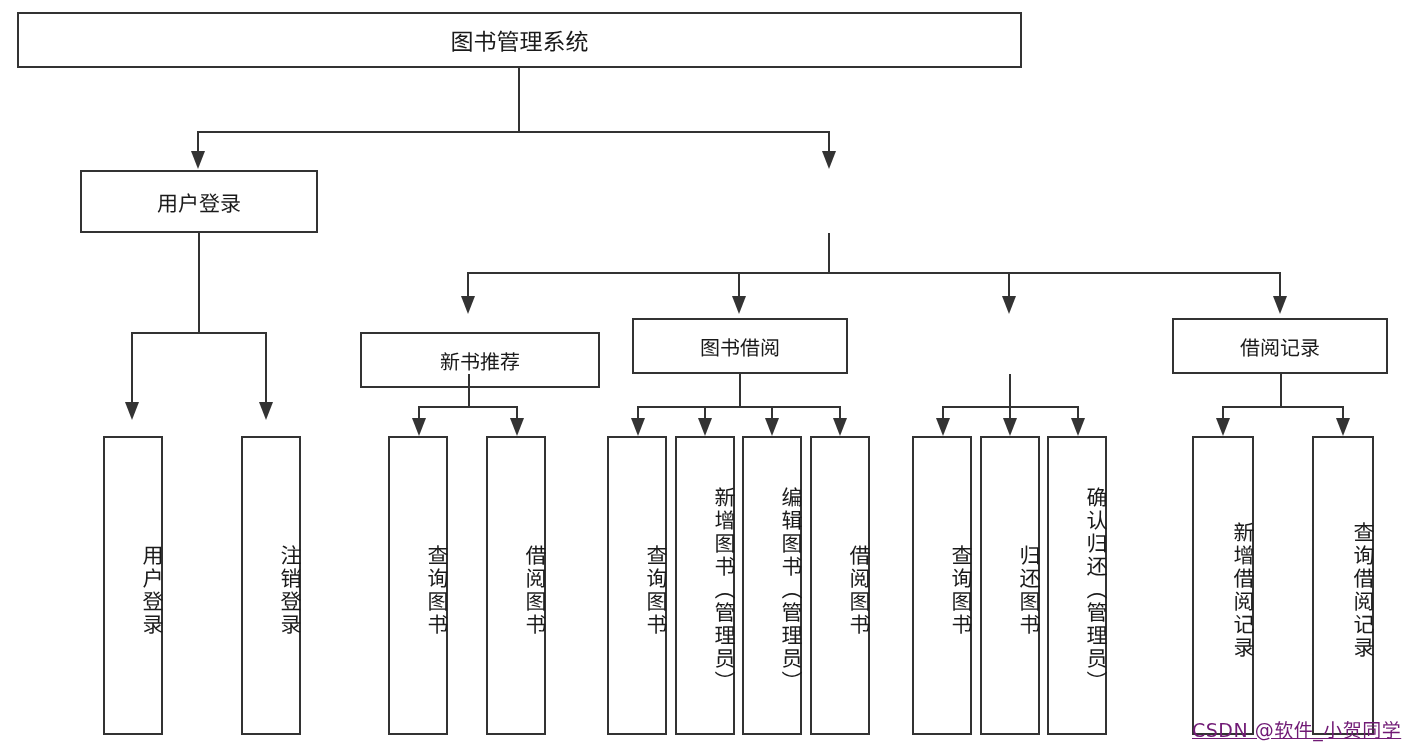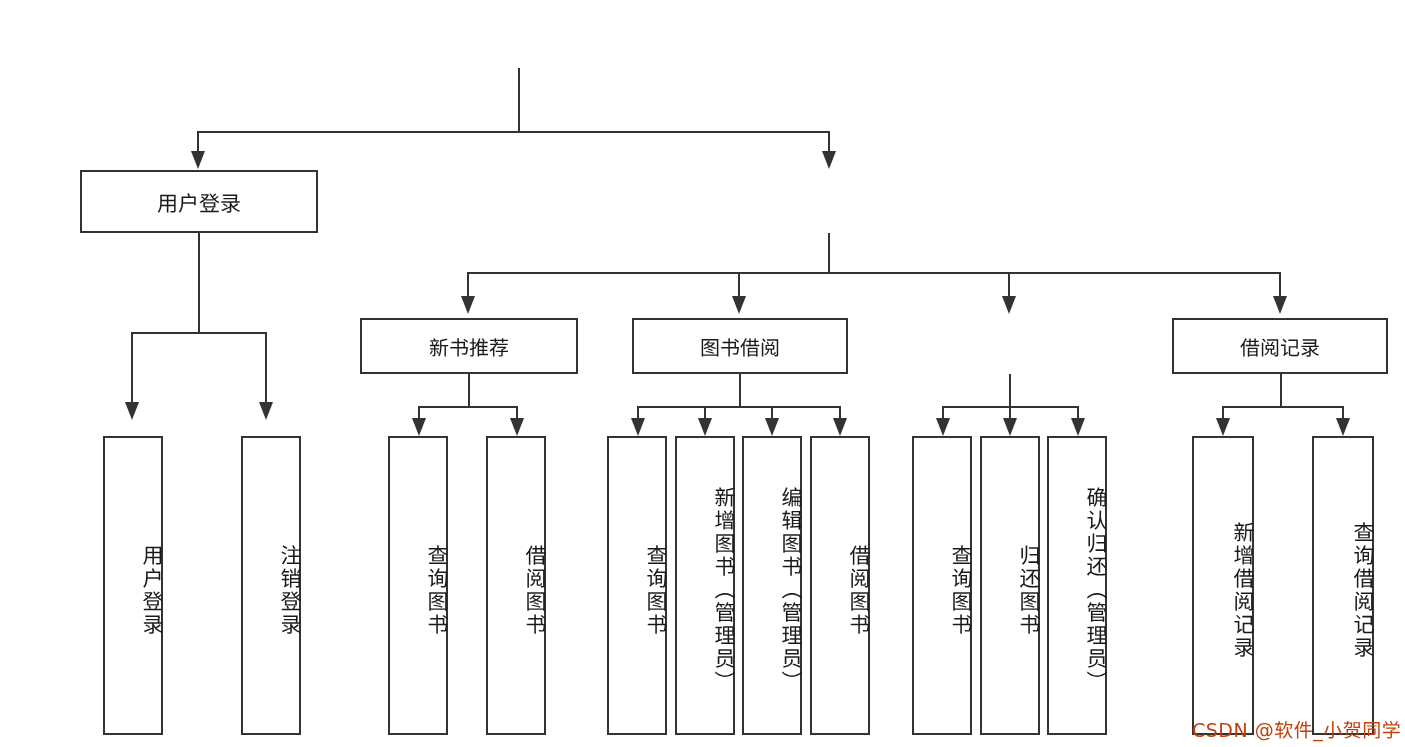--- a/index.html
+++ b/index.html
@@ -64,31 +64,35 @@
     width: 0;
     height: 0;
     border-left: 7px solid transparent;
     border-right: 7px solid transparent;
     border-top: 18px solid #333333;
   }
   
   #watermark {
     position: absolute;
     font-size: 19px;
-    color: #c2410c;
+    color: #701a75;
     white-space: nowrap;
     letter-spacing: 0.5px;
     pointer-events: none;
+    text-decoration: underline;
   }
 </style>
 </head>
 <body>
 
 <div id="diagram-canvas">
 
+  <div class="node root" style="left:17px; top:12px; width:1005px; height:56px;">
+    <span class="label">图书管理系统</span>
+  </div>
 
   <div class="conn vline" style="left:198px; top:68px; width:2px; height:0px;"></div>
   <div class="conn vline" style="left:518px; top:68px; height:64px;"></div>
 
   <div class="conn hline" style="left:197px; top:131px; width:633px;"></div>
 
   <div class="conn vline" style="left:197px; top:131px; height:22px;"></div>
   <div class="arrow" style="left:191px; top:151px;"></div>
   <div class="conn vline" style="left:828px; top:131px; height:22px;"></div>
   <div class="arrow" style="left:822px; top:151px;"></div>
@@ -108,21 +112,21 @@
   <div class="conn hline" style="left:467px; top:272px; width:814px;"></div>
   <div class="conn vline" style="left:467px; top:272px; height:26px;"></div>
   <div class="arrow" style="left:461px; top:296px;"></div>
   <div class="conn vline" style="left:738px; top:272px; height:26px;"></div>
   <div class="arrow" style="left:732px; top:296px;"></div>
   <div class="conn vline" style="left:1008px; top:272px; height:26px;"></div>
   <div class="arrow" style="left:1002px; top:296px;"></div>
   <div class="conn vline" style="left:1279px; top:272px; height:26px;"></div>
   <div class="arrow" style="left:1273px; top:296px;"></div>
 
-  <div class="node level3" style="left:360px; top:318px; width:218px; height:56px;">
+  <div class="node level3" style="left:360px; top:332px; width:240px; height:56px;">
     <span class="label">新书推荐</span>
   </div>
   <div class="node level3" style="left:632px; top:318px; width:216px; height:56px;">
     <span class="label">图书借阅</span>
   </div>
   <div class="node level3" style="left:1172px; top:318px; width:216px; height:56px;">
     <span class="label">借阅记录</span>
   </div>
 
   <div class="conn vline" style="left:468px; top:374px; height:33px;"></div>

